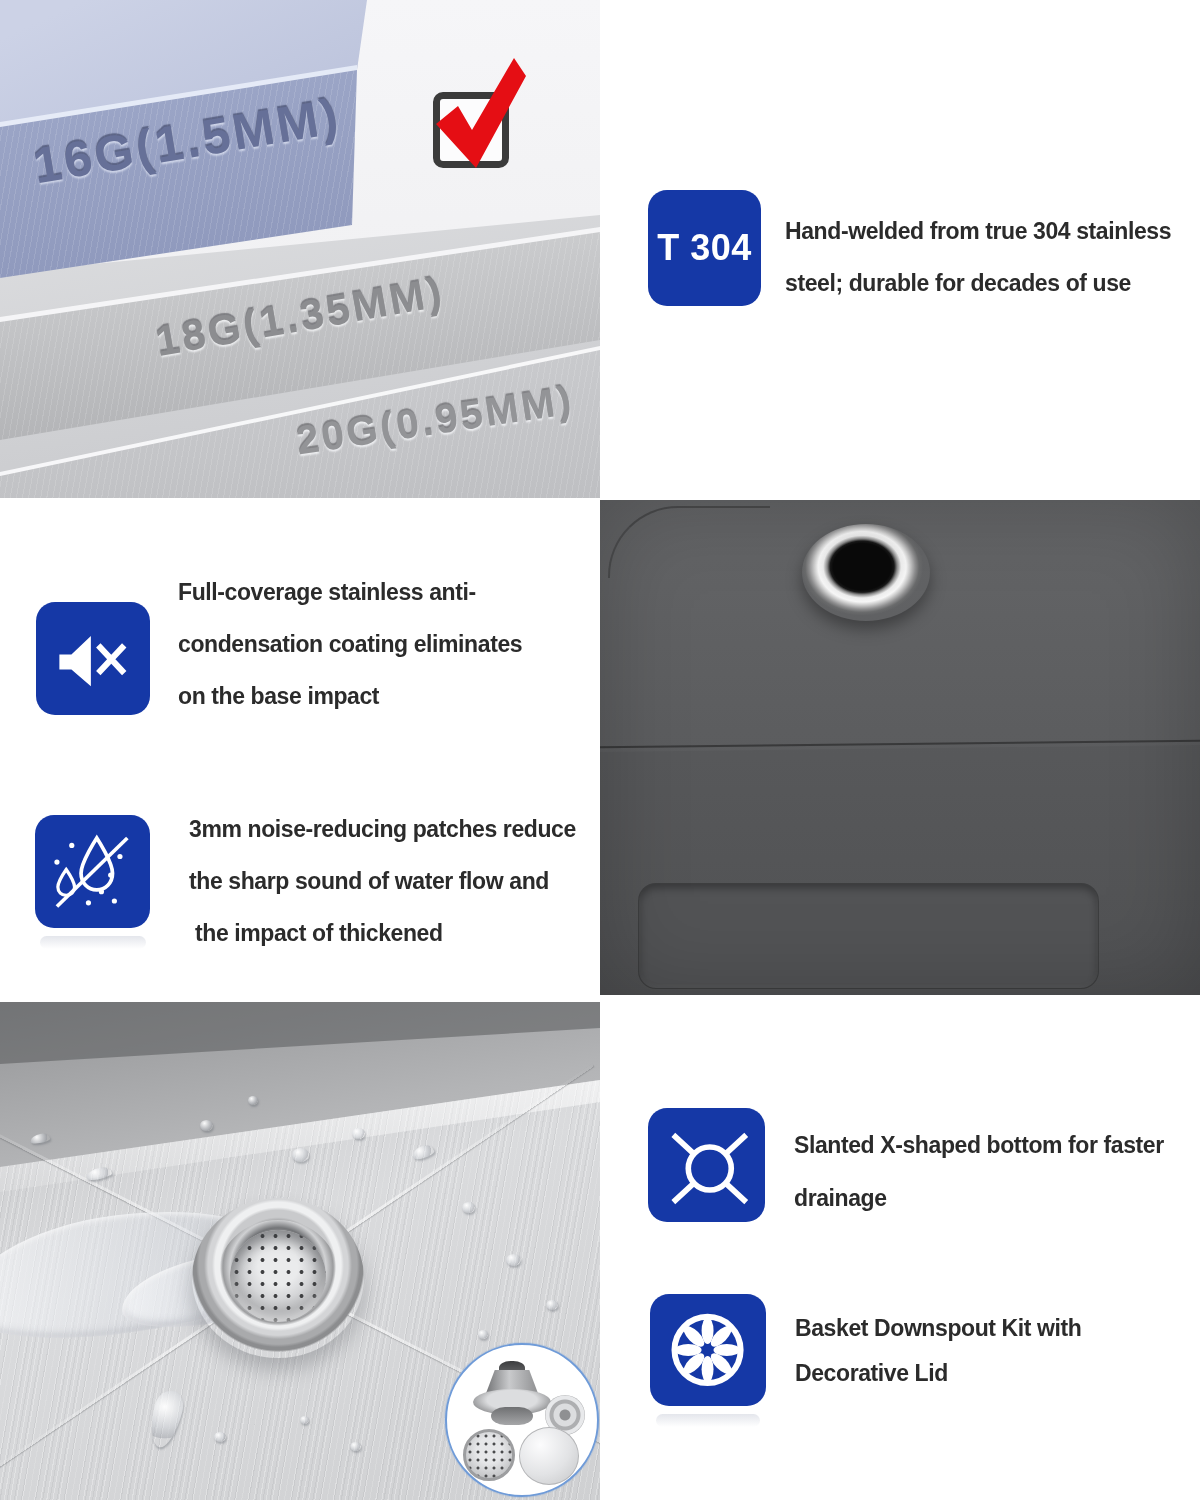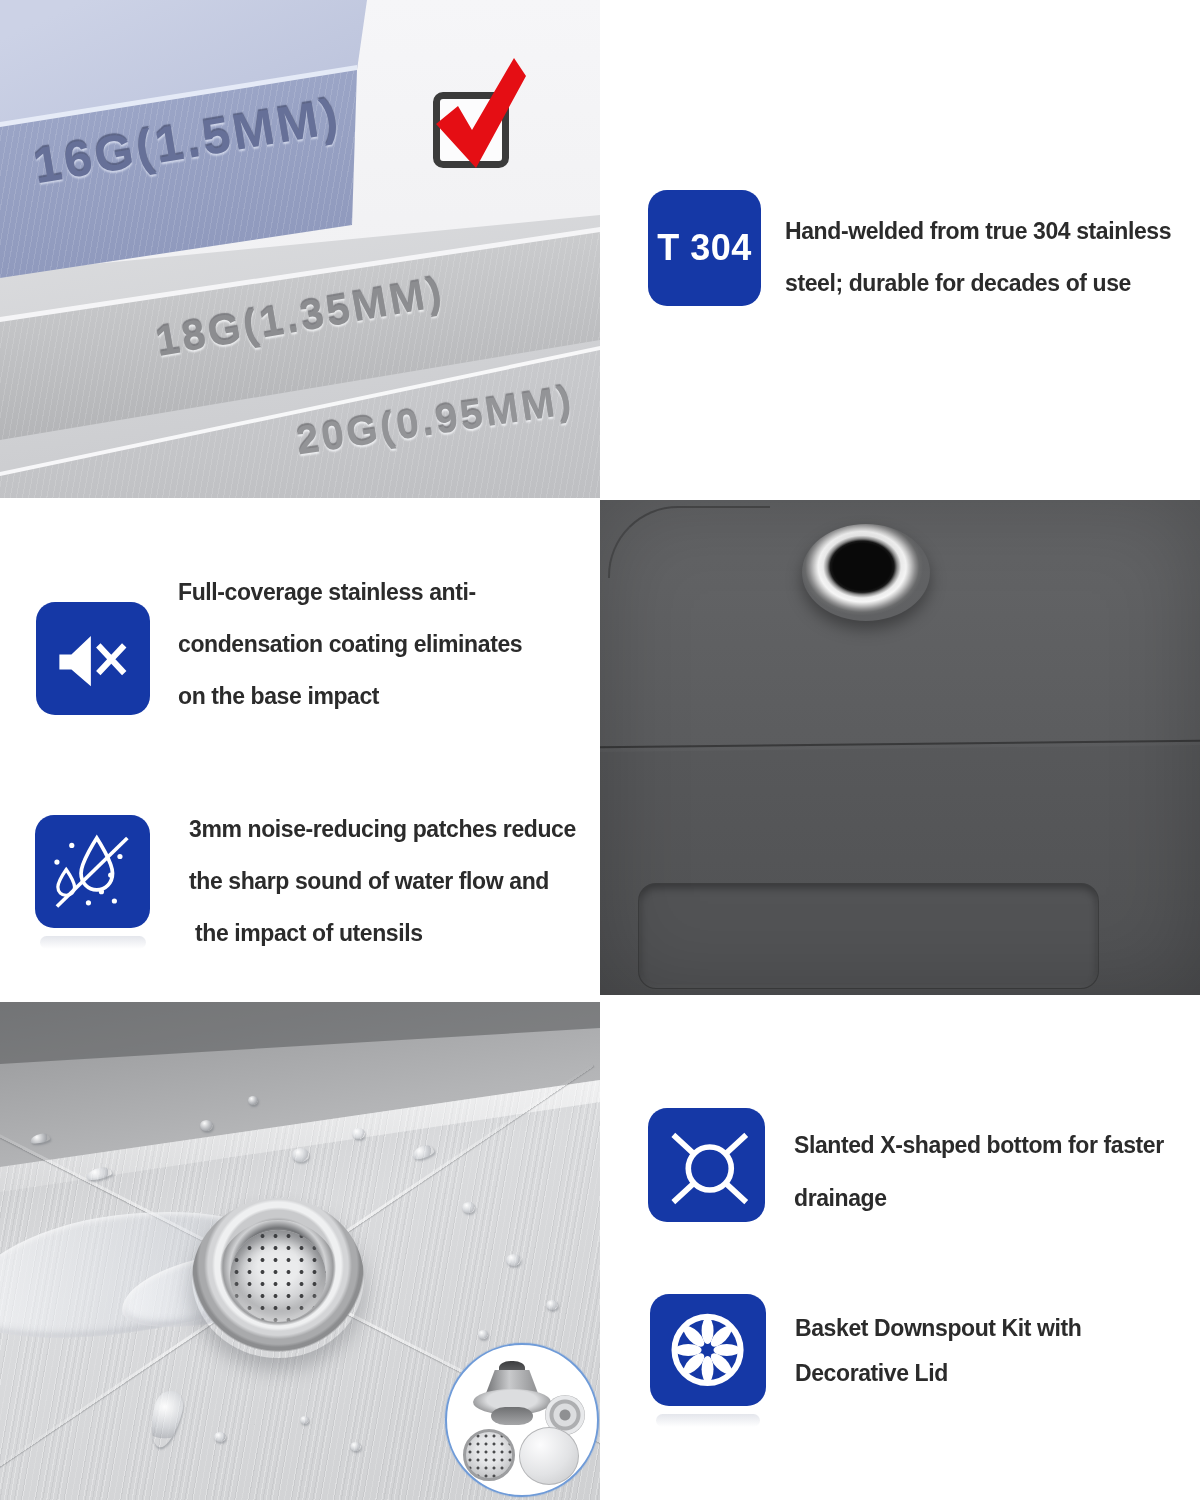--- a/index.html
+++ b/index.html
@@ -126,21 +126,21 @@
       <circle cx="70" cy="54" r="2.8" fill="#ffffff"></circle>
       <circle cx="60" cy="72" r="2.8" fill="#ffffff"></circle>
       <circle cx="46" cy="84" r="2.8" fill="#ffffff"></circle>
       <circle cx="74" cy="82" r="2.8" fill="#ffffff"></circle>
     </svg>
   </div>
   <div class="refl" style="left:40px;top:936px;width:106px;"></div>
   <div class="ftext" style="left:183px;top:803px;width:420px;margin-left:6px;">
     <span class="fline">3mm noise-reducing patches reduce</span>
     <span class="fline">the sharp sound of water flow and</span>
-    <span class="fline"> the impact of utensils</span>
+    <span class="fline"> the impact of thickened</span>
   </div>
 
   <section id="underside-photo">
     <div id="under-topface"></div>
     <div id="under-corner"></div>
     <div id="under-seam"></div>
     <div id="drain-hole"></div>
     <div id="under-panel"></div>
     <div id="under-vignette"></div>
   </section>

